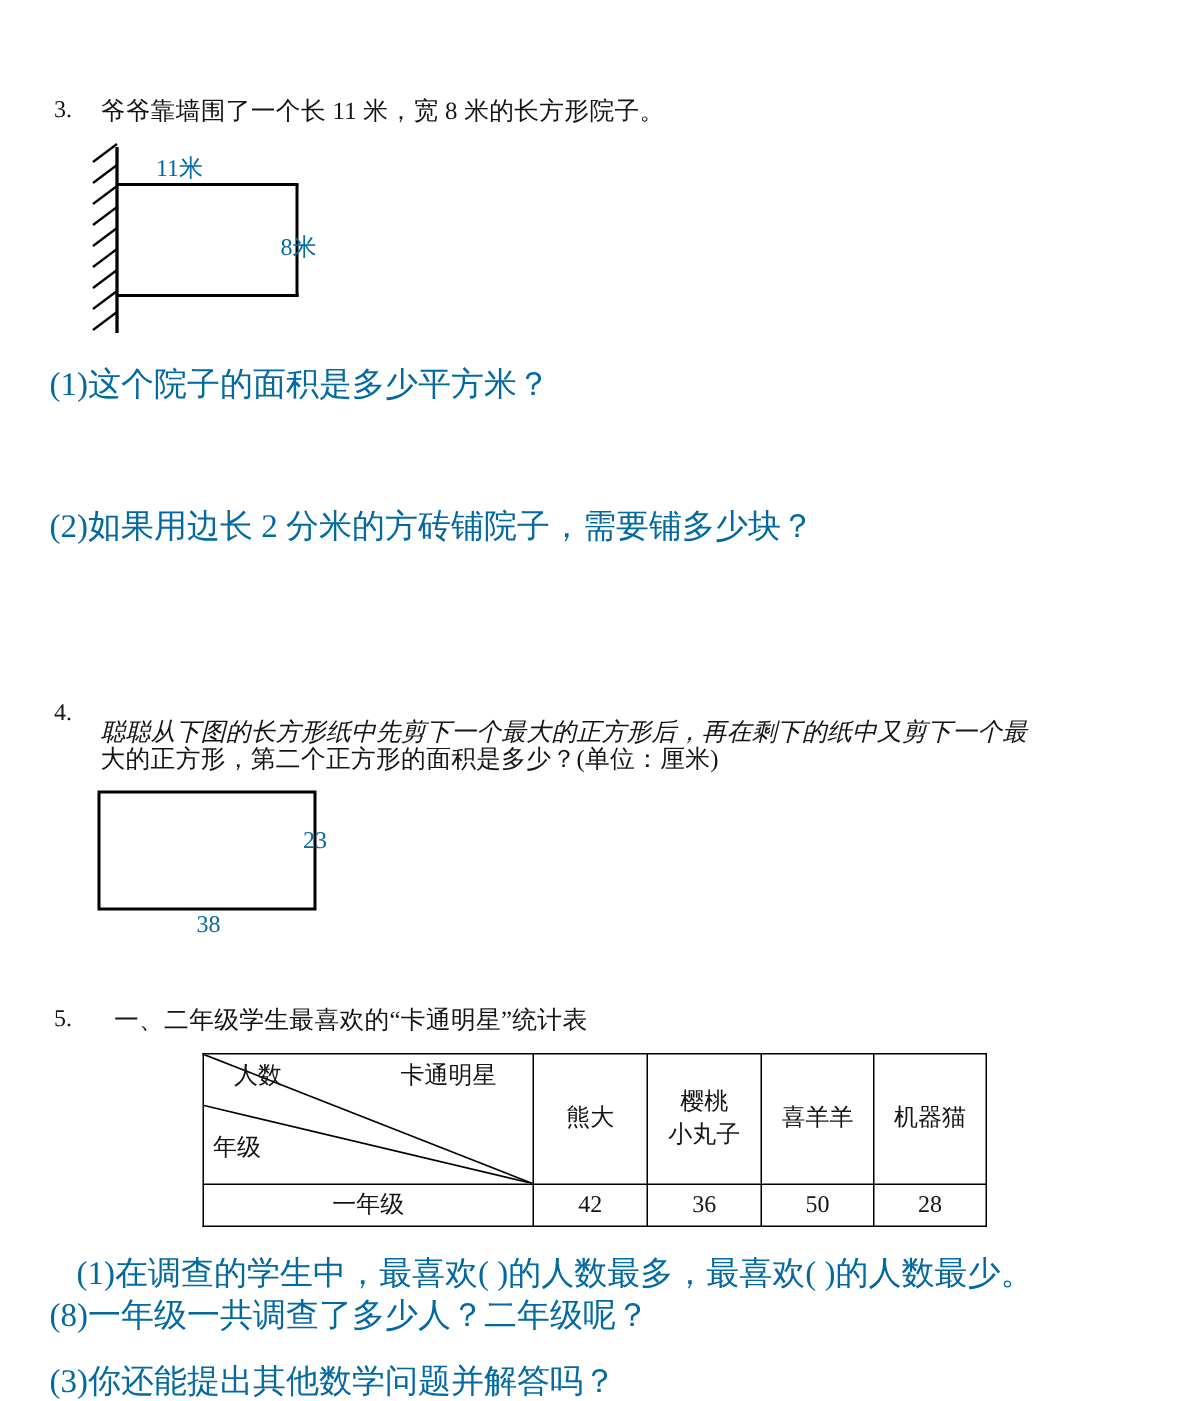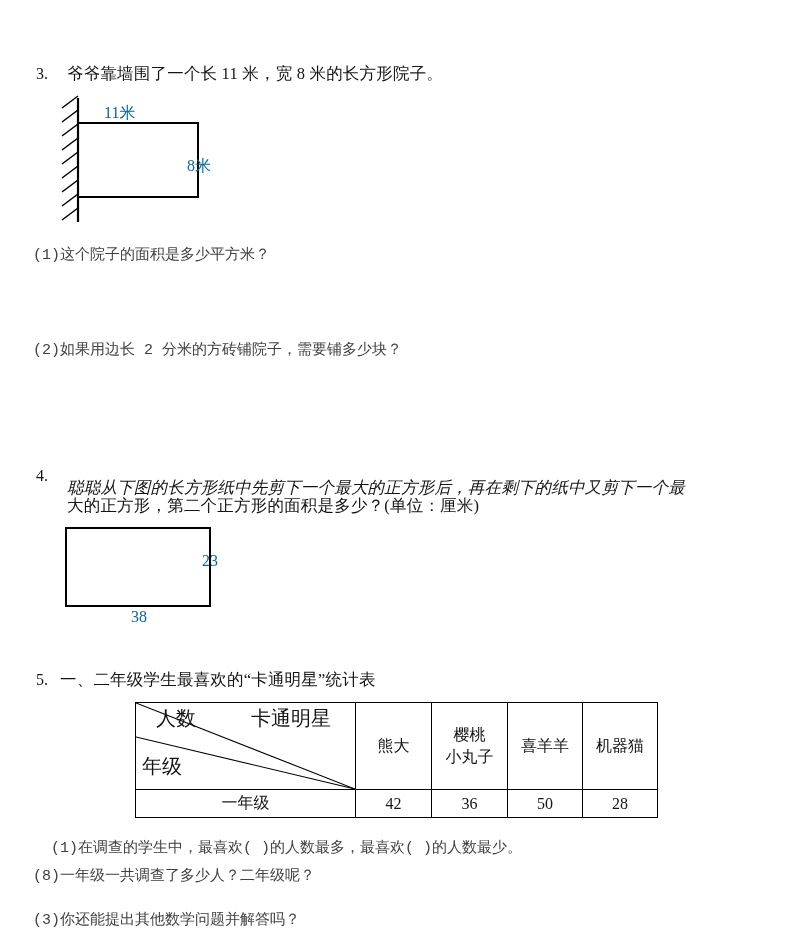--- a/index.html
+++ b/index.html
@@ -33,25 +33,24 @@
     color: #141414;
   }
   .qnum {
     position: absolute;
     font-size: 16px;
     line-height: 27px;
     color: #141414;
   }
   .subq {
     position: absolute;
-    font-size: 15px;
+    font-size: 22px;
     line-height: 26px;
     white-space: nowrap;
-    color: #404040;
-    font-family: Liberation Mono, monospace;
+    color: #0369a1;
   }
 
   
   #fig3 { position: absolute; left: 0; top: 0; }
 
   
   #fig4 { position: absolute; left: 0; top: 0; }
   .fig-label {
     position: absolute;
     font-size: 16px;
@@ -81,21 +80,21 @@
     height: 86px;
   }
   .hdr-corner .corner-svg {
     position: absolute;
     left: 0; top: 0;
     width: 100%; height: 100%;
     display: block;
   }
   .corner-lbl {
     position: absolute;
-    font-size: 20px;
+    font-size: 16px;
     line-height: 18px;
     white-space: nowrap;
     color: #141414;
   }
   .lbl-count { left: 20px;  top: 6px; }
   .lbl-star  { right: 24px; top: 6px; }
   .lbl-grade { left: 6px;   bottom: 14px; }
 
   .col-head { height: 86px; font-size: 16px; }
   .col-head .two-line { display: block; line-height: 22px; }
@@ -140,21 +139,21 @@
   <div class="qline" style="left:67px; top:474px;font-style:italic;">聪聪从下图的长方形纸中先剪下一个最大的正方形后，再在剩下的纸中又剪下一个最</div>
   <div class="qline" style="left:67px; top:492px;">大的正方形，第二个正方形的面积是多少？(单位：厘米)</div>
 
   <svg id="fig4" width="793" height="934">
     <rect x="66" y="528" width="144" height="78" fill="none" stroke="#000" stroke-width="2"></rect>
   </svg>
   <div class="fig-label" style="left:202px; top:552px;">23</div>
   <div class="fig-label" style="left:131px; top:608px;">38</div>
 
   <div class="qnum" style="left:36px; top:666px;">5.</div>
-  <div class="qline" style="left:60px; top:666px;">一、二年级学生最喜欢的“卡通明星”统计表</div>
+  <div class="qline" style="left:76px; top:666px;">一、二年级学生最喜欢的“卡通明星”统计表</div>
 
   <table class="stat-table" style="left:135px; top:702px; width:522px;">
     <colgroup>
       <col style="width:220px">
       <col style="width:76px">
       <col style="width:76px">
       <col style="width:75px">
       <col style="width:75px">
     </colgroup>
     <thead>

